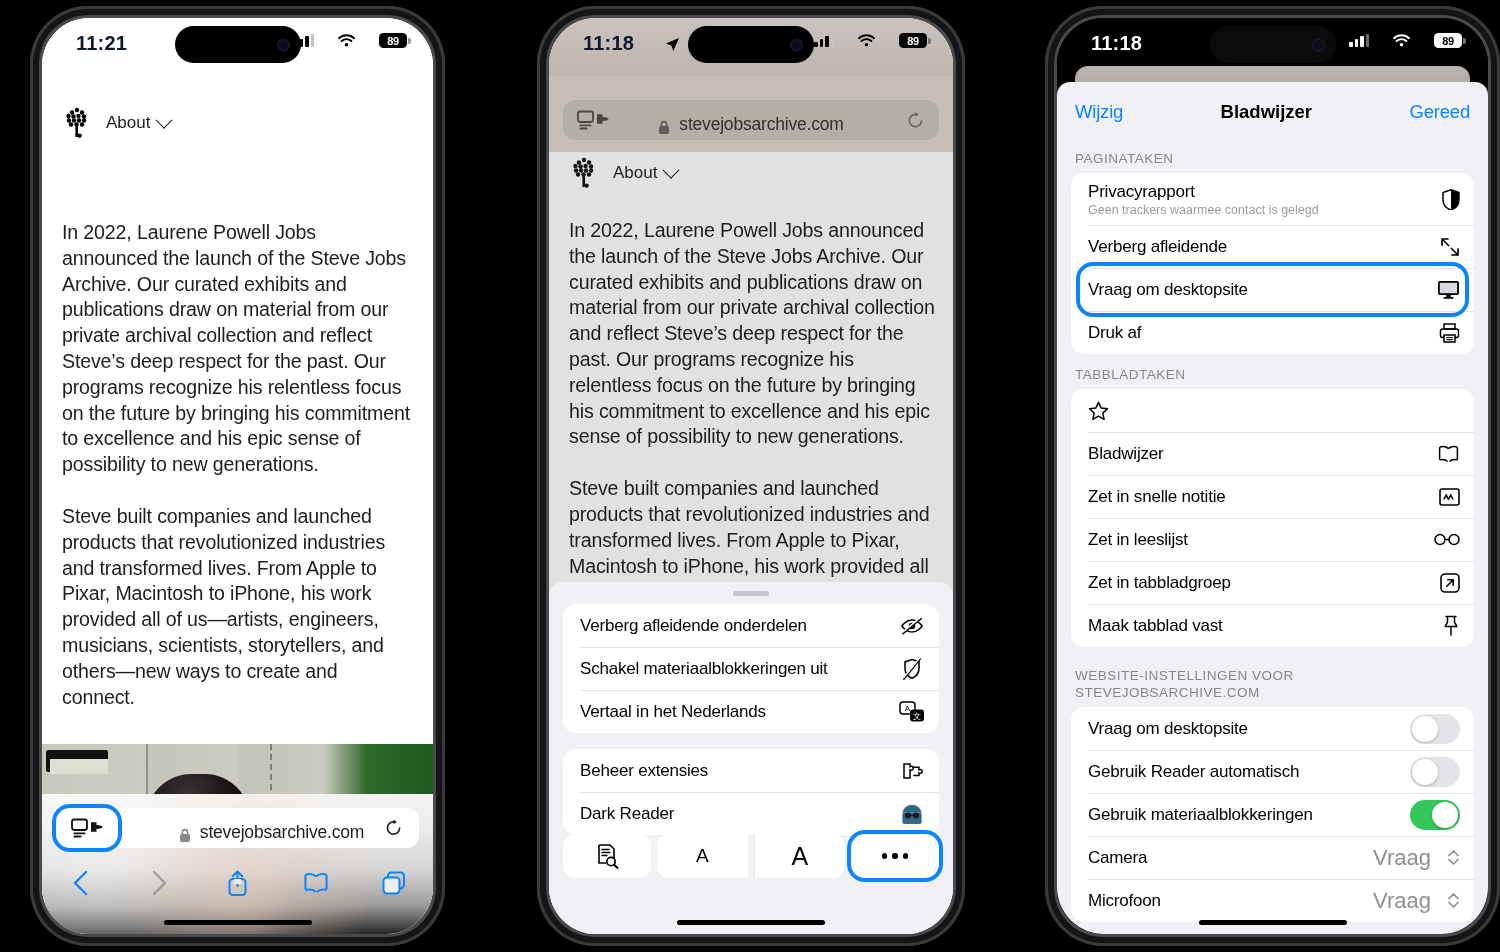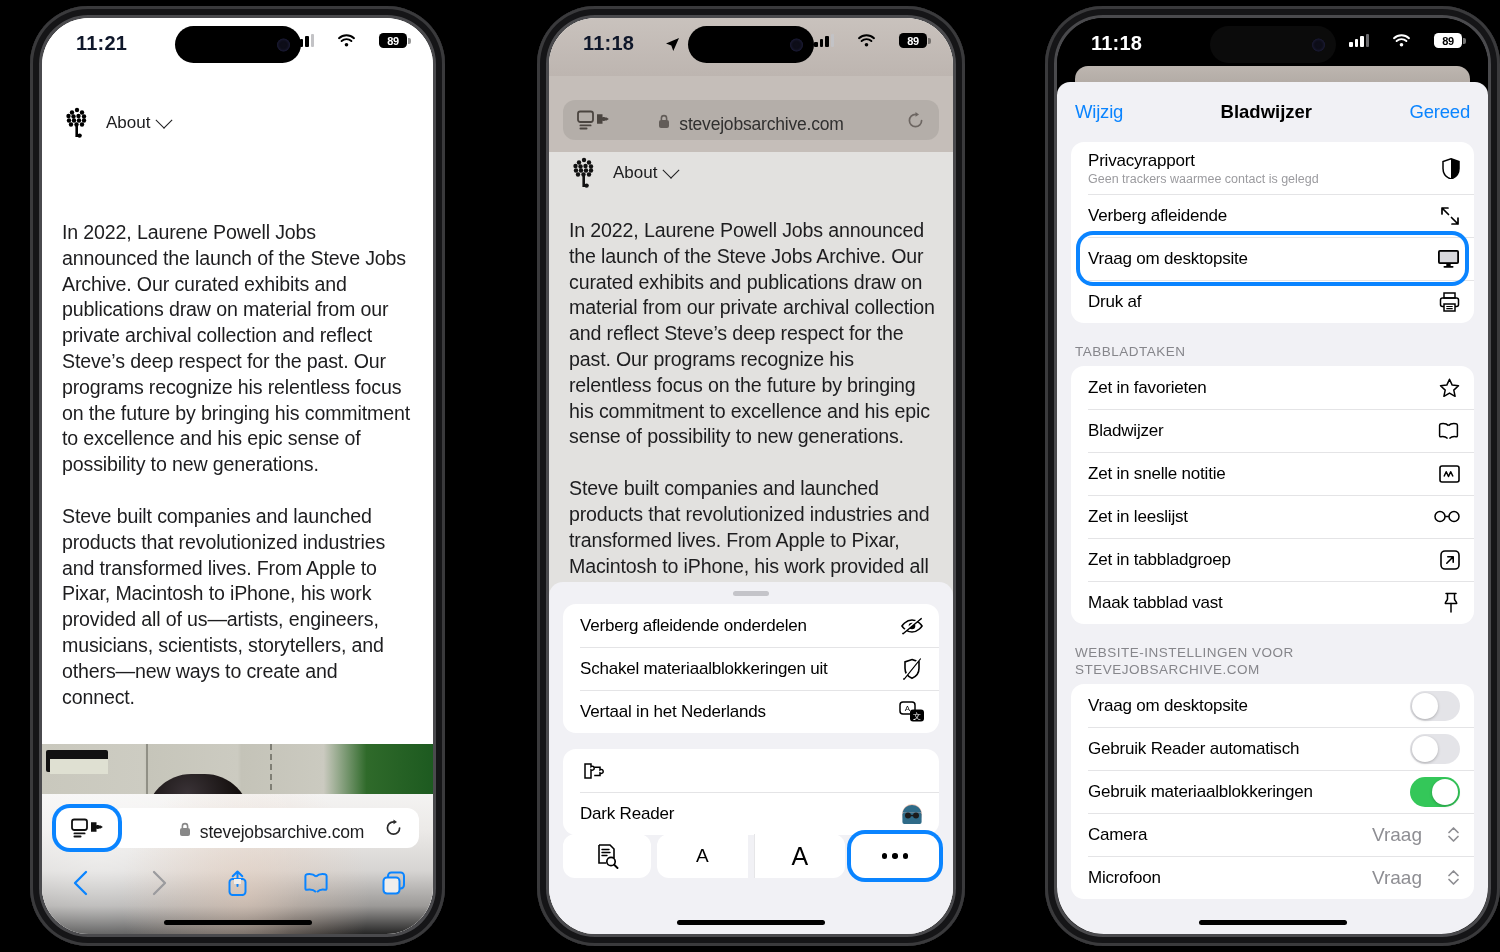--- a/index.html
+++ b/index.html
@@ -59,21 +59,21 @@
   
   .sbar{position:absolute;left:0;right:0;bottom:0;height:140px;
         background:linear-gradient(180deg,#f4f3f2 0%,#eceae8 25%,#d6d4d2 55%,#9c9a98 80%,#262626 100%);}
   .sbar .blurtint{position:absolute;inset:0;background:
     radial-gradient(circle at 52% 72%,rgba(232,205,186,.55) 0%,rgba(232,205,186,0) 55%),
     radial-gradient(circle at 15% 40%,rgba(255,255,255,.5) 0%,rgba(255,255,255,0) 60%);}
   .urlrow{position:absolute;left:14px;right:14px;top:12px;height:44px;display:flex;align-items:center;}
   .aAbtn{width:62px;height:40px;border-radius:12px;background:#fff;display:flex;align-items:center;justify-content:center;flex:none;position:relative;z-index:2;}
   .aAbtn.hl{box-shadow:0 0 0 4px #0a84ff;border-radius:14px;}
   .urlfield{flex:1;height:40px;margin-left:-8px;padding-left:14px;border-radius:12px;background:#fff;display:flex;align-items:center;justify-content:center;position:relative;}
-  .urltext{font-size:17.5px;color:#1d1d1f;display:flex;align-items:flex-start;gap:9px;letter-spacing:-.2px;margin-top:8px;}
+  .urltext{font-size:17.5px;color:#1d1d1f;display:flex;align-items:flex-end;gap:9px;letter-spacing:-.2px;margin-top:8px;}
   .reload{position:absolute;right:16px;top:50%;transform:translateY(-50%);}
   .navrow{position:absolute;left:0;right:0;top:66px;height:46px;display:flex;align-items:center;}
   .navrow>div{flex:1;display:flex;align-items:center;justify-content:center;}
   .topbar2{position:absolute;left:0;right:0;top:0;height:58px;z-index:6;}
   .urlbar2{position:absolute;left:14px;right:14px;top:82px;height:40px;border-radius:12px;
            background:rgba(158,152,148,.42);display:flex;align-items:center;justify-content:center;z-index:7;}
   .urlbar2 .urltext{color:#222;opacity:.9}
   .sheet{position:absolute;left:0;right:0;bottom:0;top:564px;background:#f1f1f5;border-radius:14px 14px 0 0;z-index:20;}
   .grab{position:absolute;left:50%;transform:translateX(-50%);top:9px;width:36px;height:5px;border-radius:3px;background:#c4c4c9;}
   .group{background:#fff;border-radius:13px;margin:0 14px 16px 14px;overflow:hidden;}
@@ -97,21 +97,21 @@
   .pmsheet{position:absolute;left:0;right:0;top:64px;bottom:0;background:#f1f1f5;border-radius:13px 13px 0 0;overflow:hidden;}
   .pmhead{height:52px;display:flex;align-items:center;padding:4px 18px;}
   .pmhead .side{font-size:18.5px;color:#0a84ff;letter-spacing:-.2px;}
   .pmhead .ttl{flex:1;text-align:center;font-size:18.5px;font-weight:bold;color:#000;}
   .pmsec{font-size:13.5px;color:#86868b;letter-spacing:.5px;padding:8px 18px 6px 18px;line-height:17px;}
   .prow{min-height:43px;display:flex;align-items:center;padding:0 14px 0 17px;position:relative;}
   .prow+.prow:before{content:"";position:absolute;left:17px;right:0;top:0;height:1px;background:#e4e4e6;}
   .prow .txt{flex:1;}
   .prow .t1{font-size:17px;color:#000;letter-spacing:-.2px;}
   .prow .t2{font-size:12.5px;color:#9b9b9f;margin-top:1px;}
-  .prow .val{font-size:19px;color:#8e8e93;margin-right:25px;}
+  .prow .val{font-size:22px;color:#8e8e93;margin-right:16px;}
   .hlrow{position:absolute;left:9px;right:9px;height:47px;border-radius:13px;box-shadow:0 0 0 4px #0a84ff;pointer-events:none;}
   .tgl{width:50px;height:30px;border-radius:16px;background:#e4e4e8;position:relative;flex:none;}
   .tgl:after{content:"";position:absolute;left:2px;top:2px;width:26px;height:26px;border-radius:50%;background:#fff;box-shadow:0 1px 3px rgba(0,0,0,.25);}
   .tgl.on{background:#34c759}.tgl.on:after{left:22px}
   .upd{display:flex;flex-direction:column;gap:2px;align-items:center;}
   svg{display:block}
 </style>
 </head>
 <body>
 
@@ -353,20 +353,21 @@
                 <text x="8.5" y="10" font-size="8" text-anchor="middle" fill="#000" font-family="Liberation Sans,sans-serif">A</text>
                 <rect x="11" y="8.5" width="14" height="12" rx="3" fill="#000"></rect>
                 <text x="18" y="17.5" font-size="8" text-anchor="middle" fill="#fff" font-family="Liberation Sans,sans-serif">文</text>
               </svg>
             </span>
           </div>
         </div>
 
         <div class="group">
           <div class="row">
+            <span class="lbl">Beheer extensies</span>
             <span class="ic">
               <svg width="24" height="18" viewBox="0 0 24 18">
                 <path d="M4 2h6v2.6c1.6-1 3.2.1 3.2 1.6s-1.6 2.6-3.2 1.6V16H4z" fill="none" stroke="#000" stroke-width="1.5"></path>
                 <path d="M13.2 5.2H19v2.6c1.6-1 3.2.1 3.2 1.6s-1.6 2.6-3.2 1.6v2.6h-5.8" fill="none" stroke="#000" stroke-width="1.5"></path>
               </svg>
             </span>
           </div>
           <div class="row">
             <span class="lbl">Dark Reader</span>
             <span class="ic">
@@ -447,21 +448,22 @@
       <div class="pm">
         <div class="pmpeek"></div>
 
         <div class="pmsheet">
           <div class="pmhead">
             <span class="side">Wijzig</span>
             <span class="ttl">Bladwijzer</span>
             <span class="side">Gereed</span>
           </div>
 
-          <div class="group" style="margin-bottom:12px;position:relative">
+          <div class="pmsec">PAGINATAKEN</div>
+          <div class="group" style="margin-bottom:4px;position:relative">
             <div class="prow" style="min-height:52px">
               <span class="txt">
                 <div class="t1">Privacyrapport</div>
                 <div class="t2">Geen trackers waarmee contact is gelegd</div>
               </span>
               <span class="ic">
                 <svg width="18" height="21" viewBox="0 0 18 21">
                   <path d="M9 .8l8 2.7v7c0 5.3-3.6 9-8 10.5-4.4-1.5-8-5.2-8-10.5v-7z" fill="#000"></path>
                   <path d="M9 .8v20.2c-4.4-1.5-8-5.2-8-10.5v-7z" fill="#fff"></path>
                   <path d="M9 .8l8 2.7v7c0 5.3-3.6 9-8 10.5-4.4-1.5-8-5.2-8-10.5v-7z" fill="none" stroke="#000" stroke-width="1.5"></path>
@@ -504,23 +506,20 @@
                   <path d="M7.3 14.5h6.4M7.3 16.7h6.4" stroke="#000" stroke-width="1.2"></path>
                 </svg>
               </span>
             </div>
             <div class="hlrow" style="top:93px"></div>
           </div>
 
           <div class="pmsec">TABBLADTAKEN</div>
           <div class="group" style="margin-bottom:12px">
             <div class="prow">
-              <span class="txt">
-                  <div class="t1">Zet in favorieten</div>
-                </span>
               <span class="ic">
                 <svg width="21" height="20" viewBox="0 0 21 20">
                     <path d="M10.5 1.3l2.7 5.8 6.3.7-4.7 4.3 1.3 6.2-5.6-3.2-5.6 3.2 1.3-6.2L1.5 7.8l6.3-.7z" fill="none" stroke="#000" stroke-width="1.5" stroke-linejoin="round"></path>
                   </svg>
               </span>
             </div>
             <div class="prow">
               <span class="txt">
                   <div class="t1">Bladwijzer</div>
                 </span>

